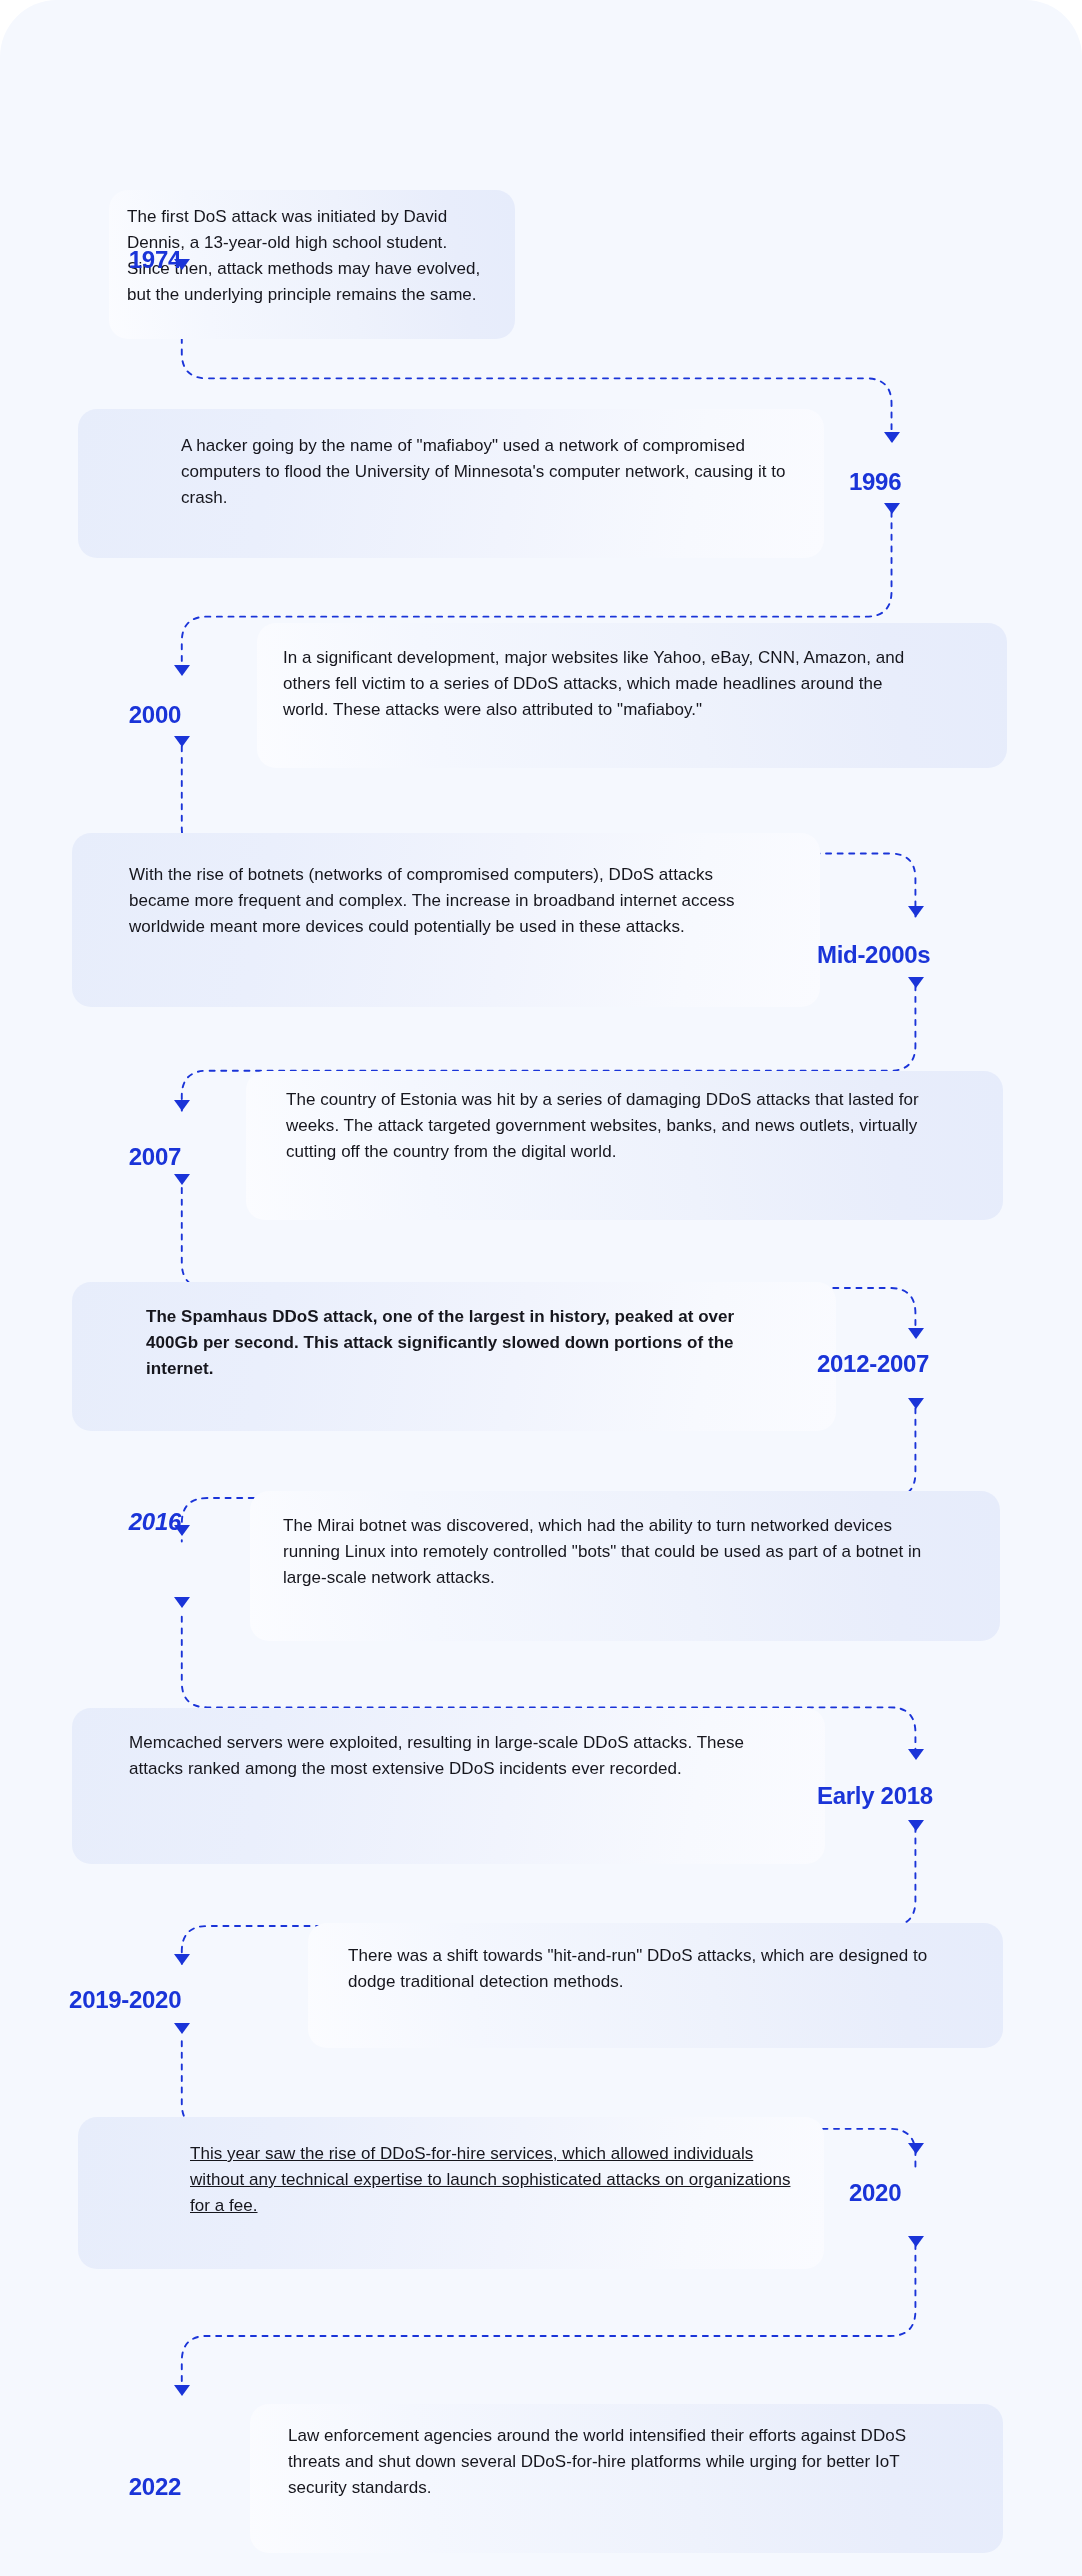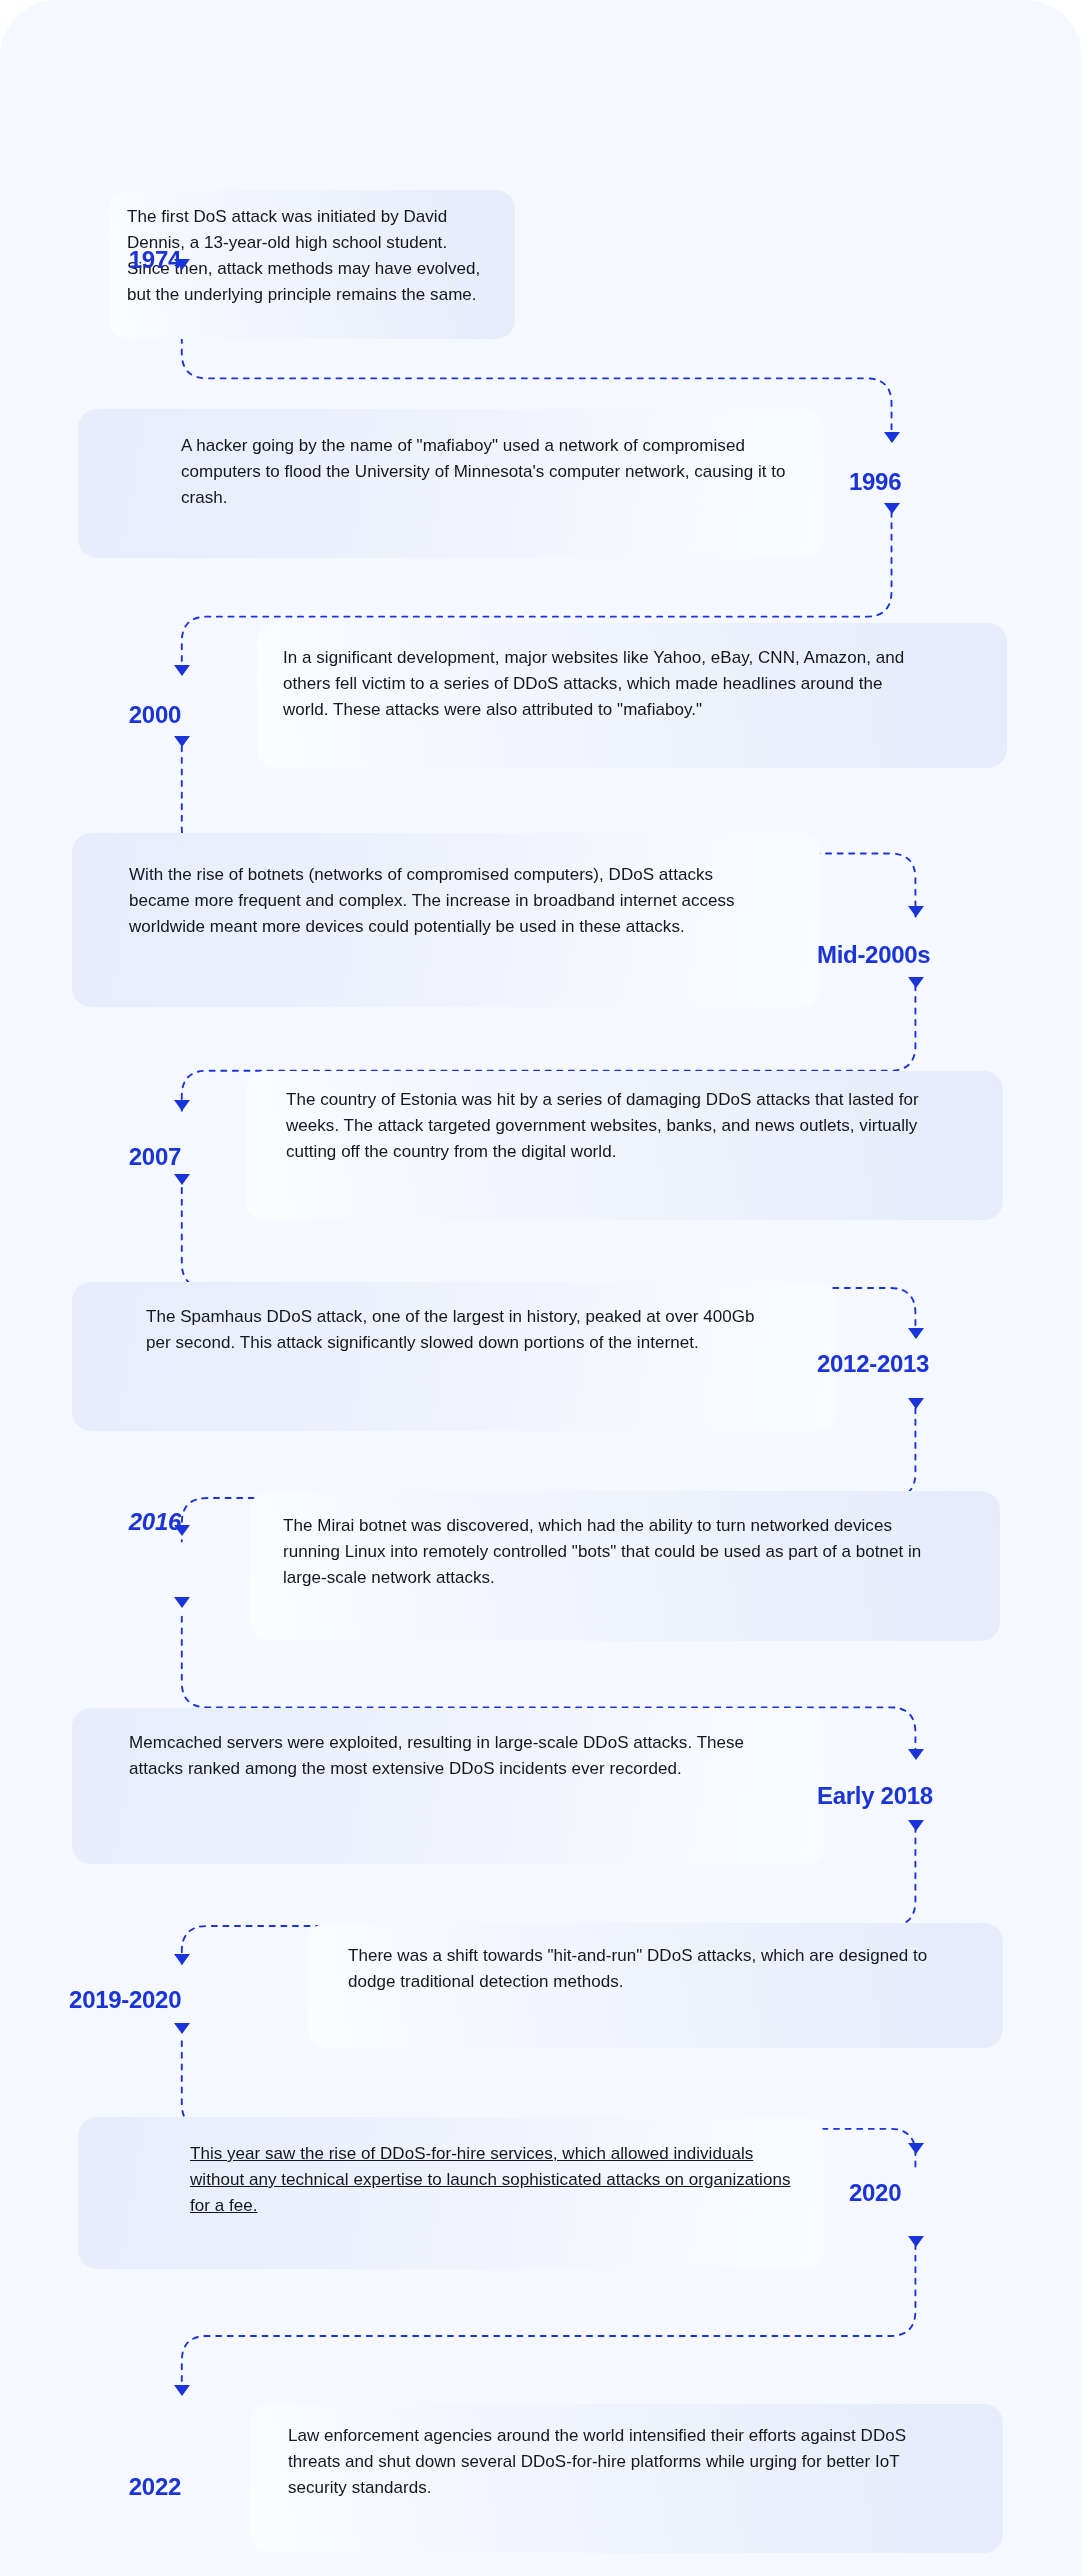--- a/index.html
+++ b/index.html
@@ -172,22 +172,22 @@
     <div class="entry">
       <div class="entry-card left-card" style="left:246px; top:1071px; width:757px; height:149px;"></div>
       <div class="entry-text" style="left:286px; top:1087px; width:656px;">The country of Estonia was hit by a series of damaging DDoS attacks that lasted for weeks. The attack targeted government websites, banks, and news outlets, virtually cutting off the country from the digital world.</div>
       <div class="entry-year year-left" style="left:22px; top:1134px; width:159px;margin-top:8px;">2007</div>
       <div class="arrow-head" style="left:174px; top:1100px;"></div>
       <div class="arrow-head" style="left:174px; top:1174px;"></div>
     </div>
 
     <div class="entry">
       <div class="entry-card" style="left:72px; top:1282px; width:764px; height:149px;"></div>
-      <div class="entry-text" style="left:146px; top:1304px; width:612px;">The Spamhaus DDoS attack, one of the largest in history, peaked at over 400Gb per second. This attack significantly slowed down portions of the internet.</div>
-      <div class="entry-year year-right" style="left:817px; top:1349px; width:261px;">2012-2013</div>
+      <div class="entry-text" style="left:146px; top:1304px; width:612px;font-weight:bold;">The Spamhaus DDoS attack, one of the largest in history, peaked at over 400Gb per second. This attack significantly slowed down portions of the internet.</div>
+      <div class="entry-year year-right" style="left:817px; top:1349px; width:261px;">2012-2007</div>
       <div class="arrow-head" style="left:908px; top:1328px;"></div>
       <div class="arrow-head" style="left:908px; top:1398px;"></div>
     </div>
 
     <div class="entry">
       <div class="entry-card left-card" style="left:250px; top:1491px; width:750px; height:150px;"></div>
       <div class="entry-text" style="left:283px; top:1513px; width:652px;"><span>The </span><span class="hl">Mirai botnet</span><span> was discovered, which had the ability to turn networked devices running Linux into remotely controlled "bots" that could be used as part of a botnet in large-scale network attacks.</span></div>
       <div class="entry-year year-left" style="left:22px; top:1507px; width:159px;font-style:italic;">2016</div>
       <div class="arrow-head" style="left:174px; top:1525px;"></div>
       <div class="arrow-head" style="left:174px; top:1597px;"></div>

